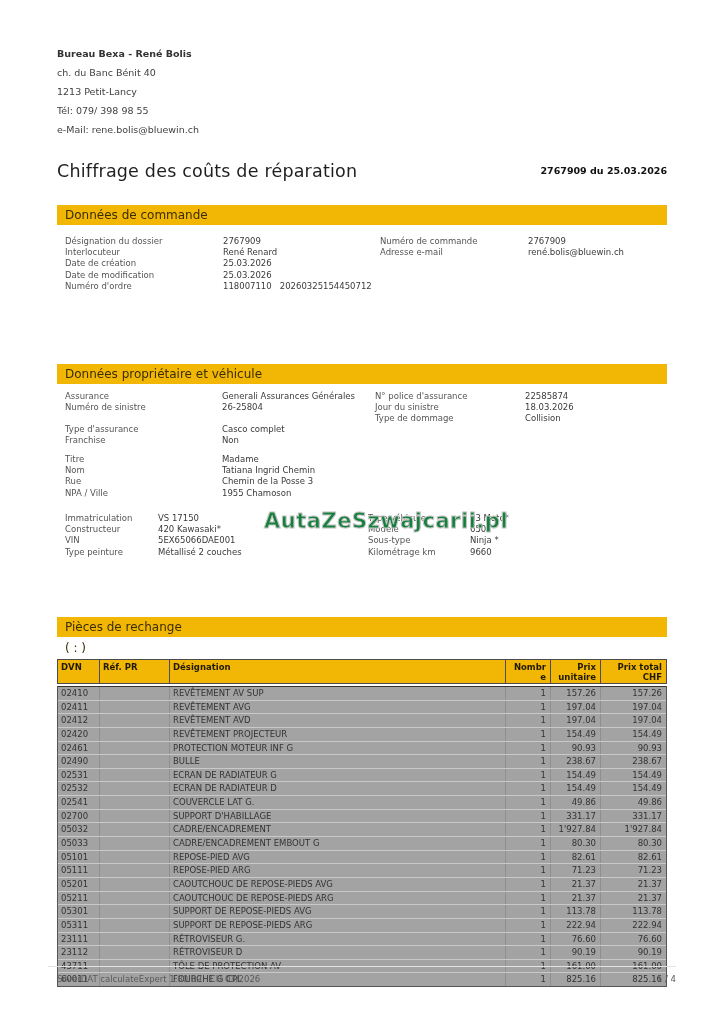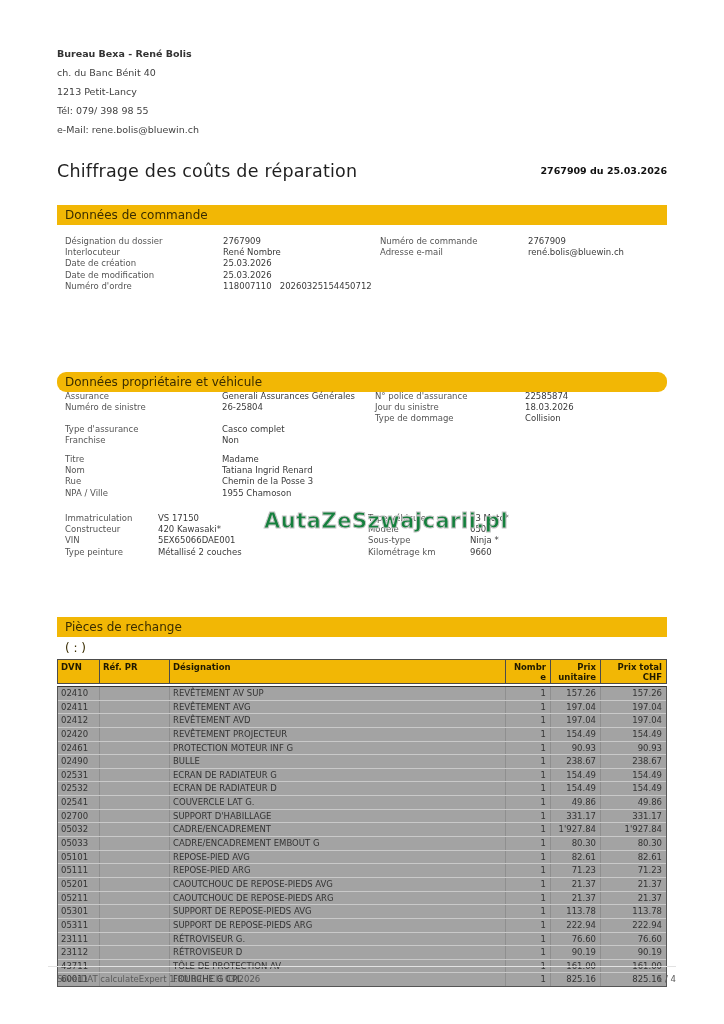--- a/index.html
+++ b/index.html
@@ -13,21 +13,21 @@
   .sender .name{font-weight:bold;color:#333;}
   
   .titlerow{position:absolute;left:57px;top:161px;width:610px;display:flex;justify-content:space-between;align-items:flex-start;}
   .doc-title{font-size:17.5px;color:#1f1f1f;letter-spacing:.2px;}
   .doc-ref{font-size:9.5px;font-weight:bold;color:#111;padding-top:4px;}
   
   .bar{position:absolute;left:57px;width:594px;height:20px;background:#F2B705;
        color:#3a2d00;font-size:12px;line-height:21px;padding:0 8px;
        display:flex;justify-content:space-between;}
   .bar1{top:205px;}
-  .bar2{top:372px;border-radius:9px;}
+  .bar2{top:364px;}
   .bar3{top:617px;flex-direction:column;}
   
   .pairs{position:absolute;font-size:8.5px;line-height:11.2px;}
   .pair{display:flex;}
   .pair .lbl{width:var(--lw);flex:0 0 var(--lw);color:#555;}
   .pair .val{color:#3a3a3a;white-space:pre;}
   .cmd-left   {left:65px; top:236px; --lw:158px;}
   .cmd-right  {left:380px;top:236px; --lw:148px;}
   .prop-wrap{position:absolute;left:57px;top:391px;width:610px;height:200px;}
   .ass-left   {left:8px;  top:0;     --lw:157px;}
@@ -90,21 +90,21 @@
   <div class="bar bar1">
     <span>Données de commande</span>
   </div>
   <div class="pairs cmd-left">
       <div class="pair">
         <span class="lbl">Désignation du dossier</span>
         <span class="val">2767909</span>
       </div>
       <div class="pair">
         <span class="lbl">Interlocuteur</span>
-        <span class="val">René Nombre</span>
+        <span class="val">René Renard</span>
       </div>
       <div class="pair">
         <span class="lbl">Date de création</span>
         <span class="val">25.03.2026</span>
       </div>
       <div class="pair">
         <span class="lbl">Date de modification</span>
         <span class="val">25.03.2026</span>
       </div>
       <div class="pair">
@@ -161,21 +161,21 @@
           <span class="val">Non</span>
         </div>
       </div>
     <div class="pairs owner">
         <div class="pair">
           <span class="lbl">Titre</span>
           <span class="val">Madame</span>
         </div>
         <div class="pair">
           <span class="lbl">Nom</span>
-          <span class="val">Tatiana Ingrid Renard</span>
+          <span class="val">Tatiana Ingrid Chemin</span>
         </div>
         <div class="pair">
           <span class="lbl">Rue</span>
           <span class="val">Chemin de la Posse 3</span>
         </div>
         <div class="pair">
           <span class="lbl">NPA / Ville</span>
           <span class="val">1955 Chamoson</span>
         </div>
       </div>

